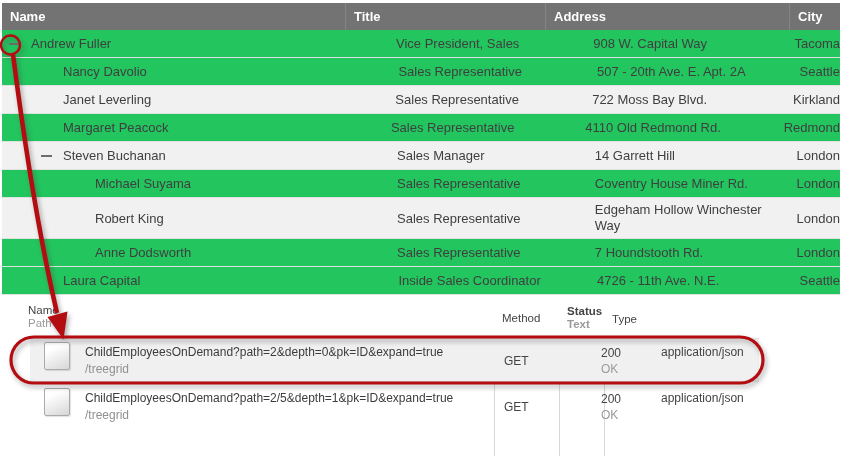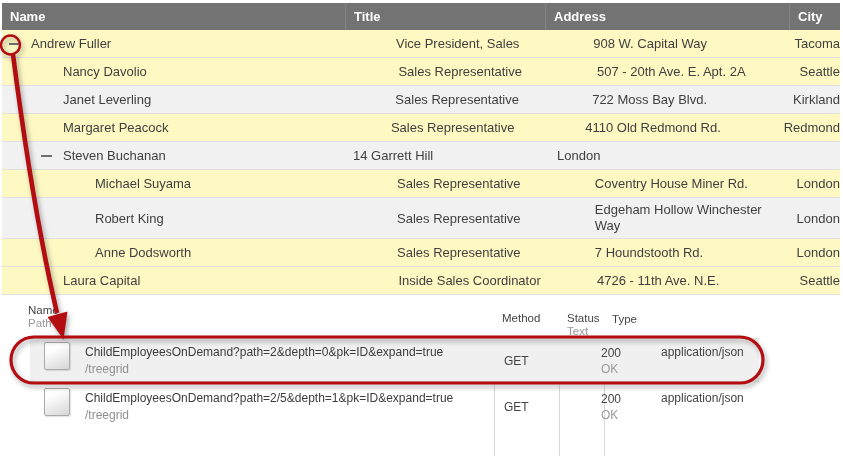--- a/index.html
+++ b/index.html
@@ -16,40 +16,40 @@
 
   
   .treegrid{position:absolute;top:3px;left:2px;width:838px;font-size:13px;color:#3f3f3f;}
   .tg-header{display:flex;background:var(--header-bg);color:#fff;height:27px;align-items:center;font-weight:600;}
   .tg-header .h{padding-left:8px;height:100%;display:flex;align-items:center;border-left:1px solid rgba(255,255,255,0.12);}
   .tg-header .h:first-child{border-left:none;}
   .h-name{width:343px;}
   .h-title{width:200px;}
   .h-addr{width:204px;}
   .h-city{flex:1;margin-left:40px;}
-  .tg-row{display:flex;min-height:28px;border-bottom:1px solid var(--row-border);background:#fef9c3;align-items:center;}
+  .tg-row{display:flex;min-height:28px;border-bottom:1px solid var(--row-border);background:#22c55e;align-items:center;}
   .tg-row.alt{background:var(--alt-row);}
   .c{display:flex;align-items:center;}
   .c.name{width:343px;padding-left:3px;}
   .c.title{width:200px;padding-left:8px;margin-left:48px;}
   .c.addr{width:204px;padding:4px 8px 4px 8px;}
   .addr-inner{display:inline-block;max-width:172px;line-height:16px;}
   .c.city{flex:1;padding-left:8px;}
   .indent{display:inline-block;height:1px;flex:none;}
   .togglebox{display:inline-flex;width:26px;flex:none;align-items:center;}
   .minus{display:inline-block;width:11px;height:2px;background:#6e6e6e;margin-left:4px;}
 
   
   .network{position:absolute;top:300px;left:28px;width:815px;font-size:12px;color:#444;}
   .net-header{position:relative;height:38px;}
   .nh{position:absolute;line-height:13px;font-size:11.5px;}
   .nh .sub{color:#9a9a9a;}
   .nh-name{left:0;top:4px;}
   .nh-method{left:474px;top:12px;}
-  .nh-status{left:539px;top:12px;}
+  .nh-status{left:539px;top:5px;font-weight:bold;}
   .nh-type{left:584px;top:13px;}
   .net-rows{position:relative;}
   .net-row{position:relative;height:44px;width:729px;margin-left:2px;}
   .net-row.highlighted{background:var(--highlight-row);border-top:1px solid #e6e6e6;border-bottom:1px solid #e6e6e6;}
   .net-row + .net-row{margin-top:3px;}
   .doc-icon{position:absolute;left:14px;top:3px;width:26px;height:28px;border:1px solid #aaa;border-radius:2px;
     background:linear-gradient(155deg,#ffffff 25%,#ececec 60%,#d6d6d6 100%);
     box-shadow:1px 1px 1px rgba(0,0,0,0.12);}
   .net-url{position:absolute;left:55px;top:6px;color:#3c3c3c;white-space:nowrap;}
   .net-path{position:absolute;left:55px;top:23px;color:#909090;}
@@ -137,20 +137,21 @@
     </div>
 
     <div class="tg-row alt">
       <div class="c name">
         <span class="indent" style="width: 32px;"></span>
         <span class="togglebox">
           <span class="minus"></span>
         </span>
         <span>Steven Buchanan</span>
       </div>
+      <div class="c title">Sales Manager</div>
       <div class="c addr">
         <span class="addr-inner">14 Garrett Hill</span>
       </div>
       <div class="c city">London</div>
     </div>
 
     <div class="tg-row">
       <div class="c name">
         <span class="indent" style="width: 64px;"></span>
         <span class="togglebox">

